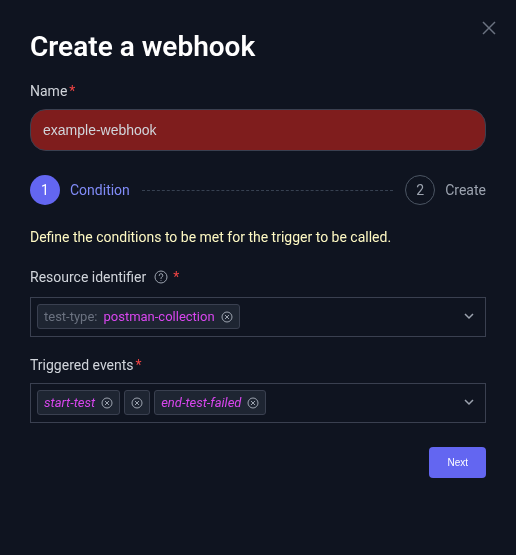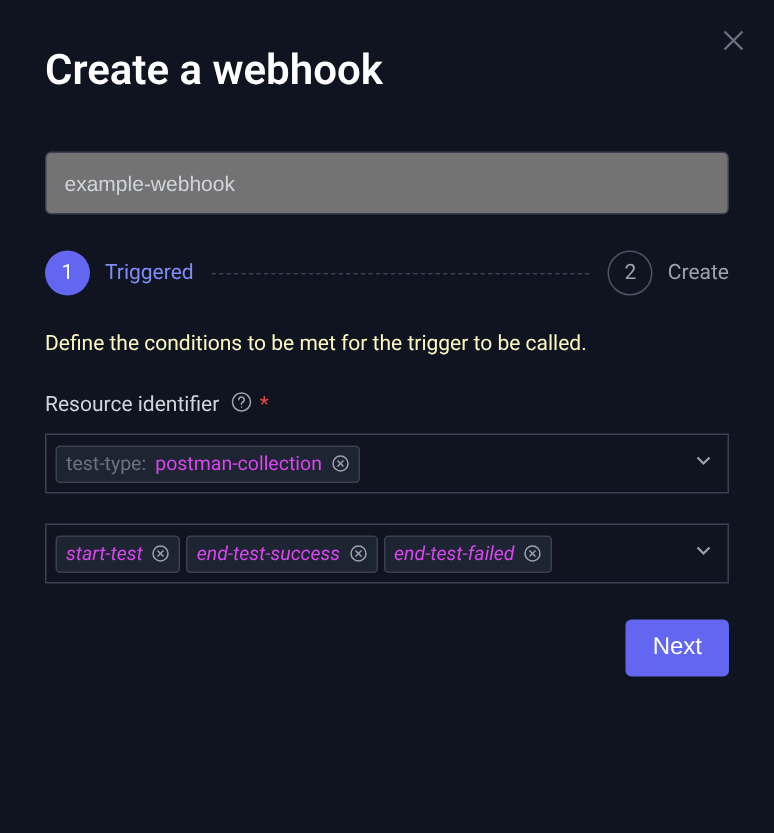--- a/index.html
+++ b/index.html
@@ -25,21 +25,21 @@
       right: 20px;
       color: #6b7280;
       cursor: pointer;
       font-size: 18px;
       line-height: 1;
     }
     .title {
       color: #ffffff;
       font-size: 28px;
       font-weight: 600;
-      margin-bottom: 38px;
+      margin-bottom: 20px;
     }
     .field-group {
       margin-bottom: 20px;
     }
     .label {
       display: block;
       color: #d1d5db;
       margin-bottom: 10px;
       font-size: 14px;
     }
@@ -49,23 +49,23 @@
     }
     .help-icon {
       display: inline-block;
       vertical-align: middle;
       margin-left: 4px;
       color: #9ca3af;
     }
     .text-input {
       width: 100%;
       height: 42px;
-      background: #737373;
+      background: #7f1d1d;
       border: 1px solid #3a4050;
-      border-radius: 4px;
+      border-radius: 16px;
       padding: 0 12px;
       color: #d1d5db;
       font-size: 14px;
       outline: none;
     }
     .steps {
       display: flex;
       align-items: center;
       margin: 24px 0 24px 0;
     }
@@ -154,48 +154,51 @@
       display: flex;
       justify-content: flex-end;
       margin-top: 24px;
     }
     .next-btn {
       background: #6366f1;
       color: #ffffff;
       border: none;
       border-radius: 4px;
       padding: 10px 18px;
-      font-size: 16px;
+      font-size: 10px;
       cursor: pointer;
     }
   </style>
 </head>
 <body>
 
 <div class="modal">
 
   <div class="close-btn">
     <span>
       <svg width="14" height="14" viewBox="0 0 14 14" fill="none" stroke="currentColor" stroke-width="1.5">
         <line x1="1" y1="1" x2="13" y2="13"></line>
         <line x1="13" y1="1" x2="1" y2="13"></line>
       </svg>
     </span>
   </div>
 
   <h1 class="title">Create a webhook</h1>
 
   <div class="field-group">
+    <label class="label">
+      <span>Name</span><span class="required">*</span>
+    </label>
     <input type="text" class="text-input" value="example-webhook" style="">
   </div>
 
   <div class="steps">
     <div class="step">
       <div class="step-circle active">1</div>
-      <div class="step-label active">Triggered</div>
+      <div class="step-label active">Condition</div>
     </div>
     <div class="step-divider"></div>
     <div class="step">
       <div class="step-circle inactive">2</div>
       <div class="step-label inactive">Create</div>
     </div>
   </div>
 
   <p class="description">Define the conditions to be met for the trigger to be called.</p>
 
@@ -227,34 +230,36 @@
         </div>
       <span class="chevron">
         <svg width="12" height="12" viewBox="0 0 12 12" fill="none" stroke="currentColor" stroke-width="1.5">
           <polyline points="2,4 6,8 10,4"></polyline>
         </svg>
       </span>
     </div>
   </div>
 
   <div class="field-group">
+    <label class="label">
+      <span>Triggered events</span><span class="required">*</span>
+    </label>
     <div class="multi-select">
       <div id="events-tags" style="display:flex;gap:4px;flex-wrap:wrap;font-style:italic;">
           <div class="tag">
             <span class="tag-value">start-test</span>
             <span class="tag-remove">
               <svg width="12" height="12" viewBox="0 0 12 12" fill="none" stroke="currentColor" stroke-width="1">
                 <circle cx="6" cy="6" r="5"></circle>
                 <line x1="4" y1="4" x2="8" y2="8"></line>
                 <line x1="8" y1="4" x2="4" y2="8"></line>
               </svg>
             </span>
           </div>
           <div class="tag">
-            <span class="tag-value">end-test-success</span>
             <span class="tag-remove">
               <svg width="12" height="12" viewBox="0 0 12 12" fill="none" stroke="currentColor" stroke-width="1">
                 <circle cx="6" cy="6" r="5"></circle>
                 <line x1="4" y1="4" x2="8" y2="8"></line>
                 <line x1="8" y1="4" x2="4" y2="8"></line>
               </svg>
             </span>
           </div>
           <div class="tag">
             <span class="tag-value">end-test-failed</span>

